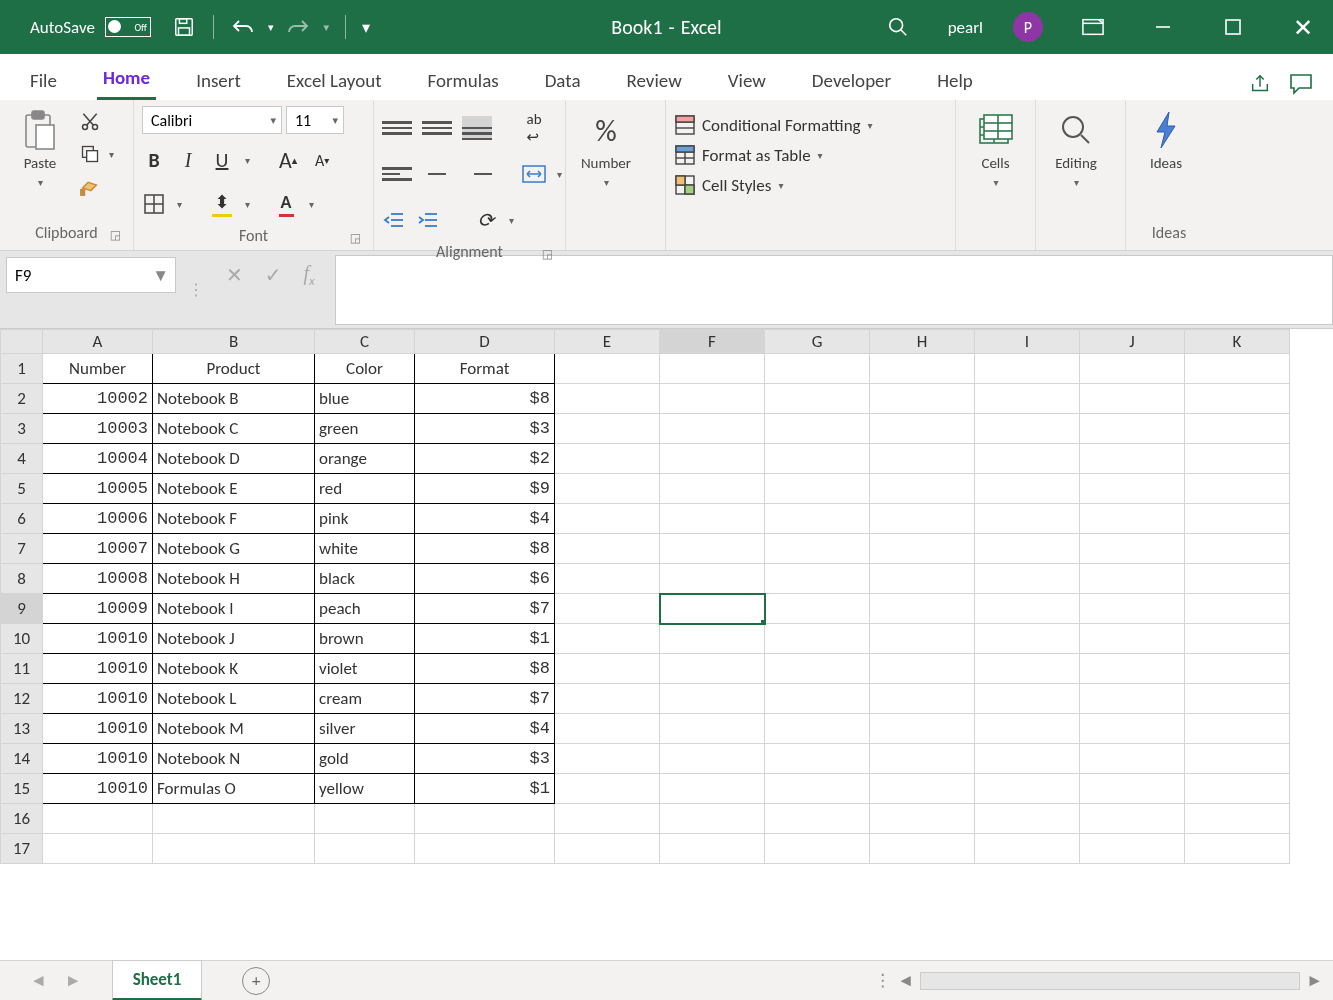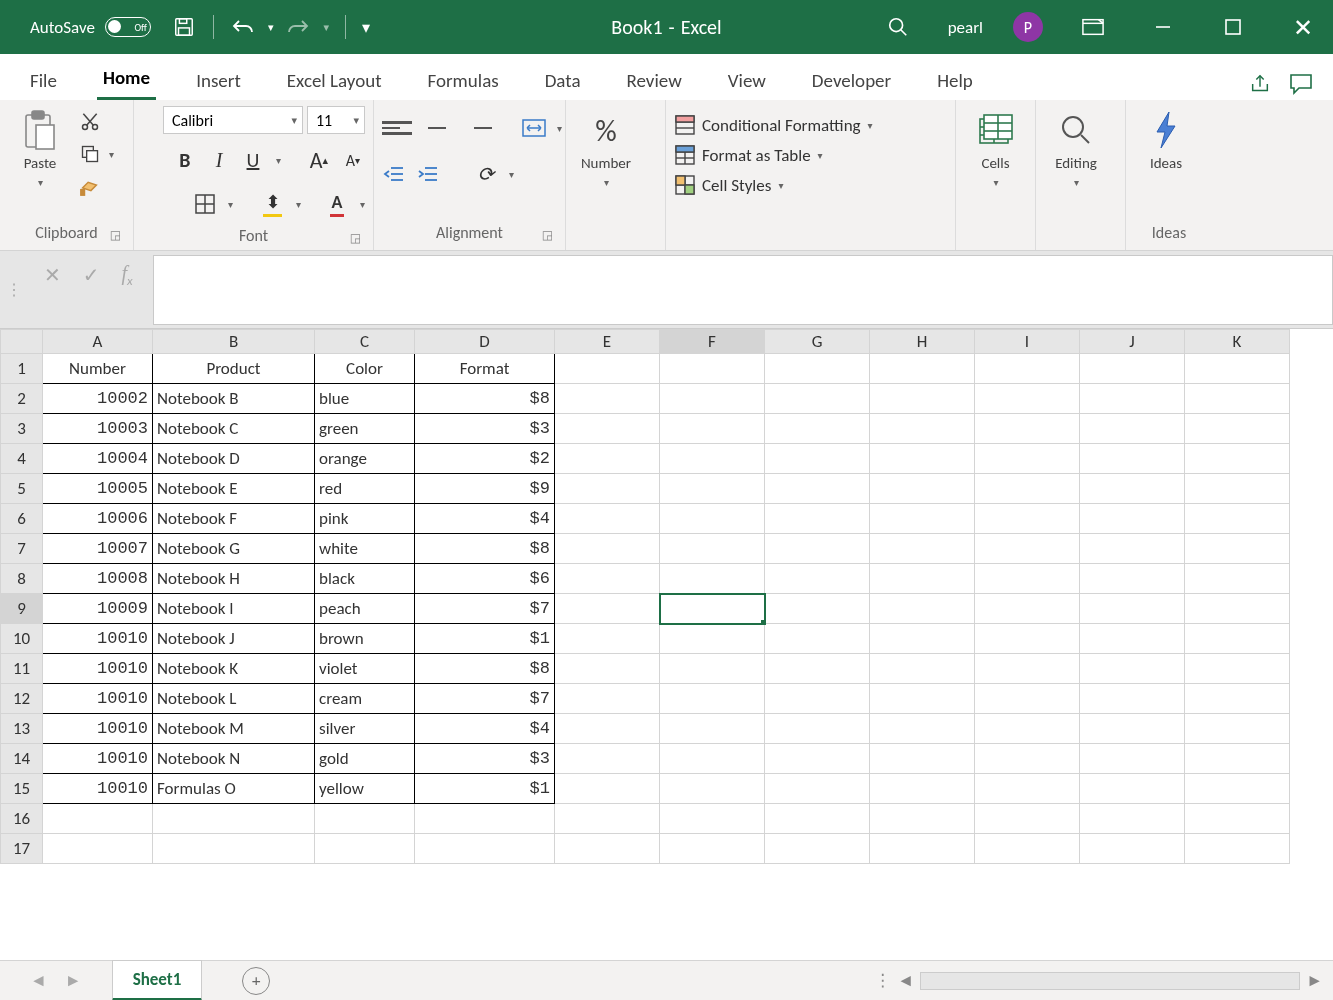--- a/index.html
+++ b/index.html
@@ -5,41 +5,41 @@
   * { margin: 0; padding: 0; box-sizing: border-box; font-family: "Segoe UI", Calibri, Arial, sans-serif; }
   body { width: 1333px; height: 1000px; background: #fff; overflow: hidden; }
 
   
   .titlebar {
     height: 54px; background: #1e6f46; color: #fff; display: flex; align-items: center;
     padding: 0 10px; position: relative; font-size: 17px;
   }
   .titlebar .autosave { display: flex; align-items: center; gap: 10px; margin-left: 20px;}
   .autosave-toggle {
-    width: 46px; height: 20px; border: 1.5px solid #fff; border-radius: 10px;
+    width: 46px; height: 20px; border: 1.5px solid #fff; border-radius: 0;
     position: relative; display: inline-flex; align-items: center; justify-content: flex-end;
     font-size: 10px; padding: 0 3px;
   }
   .autosave-toggle::before{
     content:""; width:13px; height:13px; background:#fff; border-radius:50%;
     position:absolute; left:2px; top:2px;
   }
   .title-center{ position:absolute; left:50%; transform:translateX(-50%); display:flex; gap:6px; font-size:20px;}
   .title-right{ margin-left:auto; display:flex; align-items:center; gap:30px;}
   .user-badge{ width:30px; height:30px; background:#8e36a5; border-radius:50%; display:flex; align-items:center; justify-content:center; font-size:16px; color:#fff;}
   .sys-btn{ width:40px; height:40px; display:flex; align-items:center; justify-content:center; font-size:20px; }
   .qat{ display:flex; align-items:center; gap:12px; margin-left:20px; }
   .qat-btn{ width:26px; height:26px; display:flex; align-items:center; justify-content:center; font-size:20px;}
   .qat-sep{ width:1px; height:24px; background:rgba(255,255,255,.5); margin:0 4px;}
   .qat-drop{ font-size:11px;}
 
   
   .ribbon-tabs{ height:46px; background:#fff; display:flex; align-items:flex-end; padding:0 20px 0 24px; gap:34px; font-size:19px; color:#444; border-bottom:0; }
   .ribbon-tab{ padding:8px 6px 8px; cursor:default; }
-  .ribbon-tab.active{ color:#000000; font-weight:600; border-bottom:3px solid #1e6f46; }
+  .ribbon-tab.active{ color:#6d28d9; font-weight:600; border-bottom:3px solid #1e6f46; }
   .ribbon-extras{ margin-left:auto; display:flex; gap:18px; align-items:center; color:#1e6f46; font-size:20px;}
 
   
   .ribbon-body{ background:#f3f2f1; height:151px; display:flex; border-bottom:1px solid #d4d4d4; }
   .group{ padding:6px 8px 2px; display:flex; flex-direction:column; border-right:1px solid #dcdcdc; }
   .group-inner{ flex:1; display:flex; gap:6px; align-items:flex-start; }
   .group-label{ text-align:center; font-size:16px; color:#666; padding:4px 0 6px; position:relative; }
   .launcher{ position:absolute; right:4px; bottom:6px; font-size:12px; color:#888;}
   .big-btn{ display:flex; flex-direction:column; align-items:center; font-size:15px; color:#444; width:64px; gap:4px; padding-top:4px;}
   .big-btn .ic{ width:40px; height:40px; display:flex; align-items:center; justify-content:center; font-size:30px;}
@@ -244,21 +244,21 @@
               <path d="M4 14 l6-6 l9 3 l-6 6 z" fill="#f2c070"></path>
               <rect x="2" y="16" width="4" height="6" fill="#c78b3a"></rect>
             </svg>
         </span>
       </div>
     </div>
     <div class="group-label"><span>Clipboard</span><span class="launcher">◲</span></div>
   </div>
 
   <div class="group" style="width:240px;">
-    <div class="group-inner" style="flex-direction:column; gap:8px; width:100%;align-items:flex-end;">
+    <div class="group-inner" style="flex-direction:column; gap:8px; width:100%;">
       <div class="font-boxes">
         <span class="font-select" style="width:140px;">
           <span>Calibri</span>
             <span class="caret">▾</span>
         </span>
         <span class="font-select" style="width:58px;">
           <span>11</span>
             <span class="caret">▾</span>
         </span>
       </div>
@@ -290,20 +290,39 @@
             <span class="underline-a">A</span>
           </span>
           <span class="dd">▾</span>
       </div>
     </div>
     <div class="group-label"><span>Font</span><span class="launcher">◲</span></div>
   </div>
 
   <div class="group" style="width:192px;">
     <div class="group-inner" style="flex-direction:column; gap:10px; padding-top:4px;">
+      <div class="btn-row">
+        <span class="al top">
+            <div></div>
+            <div></div>
+            <div></div>
+          </span>
+        <span class="al">
+            <div></div>
+            <div></div>
+            <div></div>
+          </span>
+        <span class="al bottom active">
+            <div></div>
+            <div></div>
+            <div></div>
+          </span>
+        <span style="width:10px;"></span>
+        <span class="b" style="font-size:15px;">ab<br>↩</span>
+      </div>
       <div class="btn-row">
         <span class="al left">
             <div></div>
             <div></div>
             <div></div>
           </span>
         <span class="al center">
             <div></div>
             <div></div>
             <div></div>
@@ -451,20 +470,24 @@
             </svg>
         </span>
         <span>Ideas</span>
       </div>
     </div>
     <div class="group-label"><span>Ideas</span></div>
   </div>
 </div>
 
 <div class="formula-bar">
+  <div class="namebox">
+    <span>F9</span>
+    <span class="caret">▼</span>
+  </div>
   <span style="color:#aaa; align-self:center; margin:0 6px;">⋮</span>
   <div class="fx-area">
     <div class="fx-btns">
       <span>✕</span>
       <span>✓</span>
       <span class="fx-sym">f<span style="font-size:13px; vertical-align:sub;">x</span></span>
     </div>
     <div class="fx-input"><span></span></div>
   </div>
 </div>

